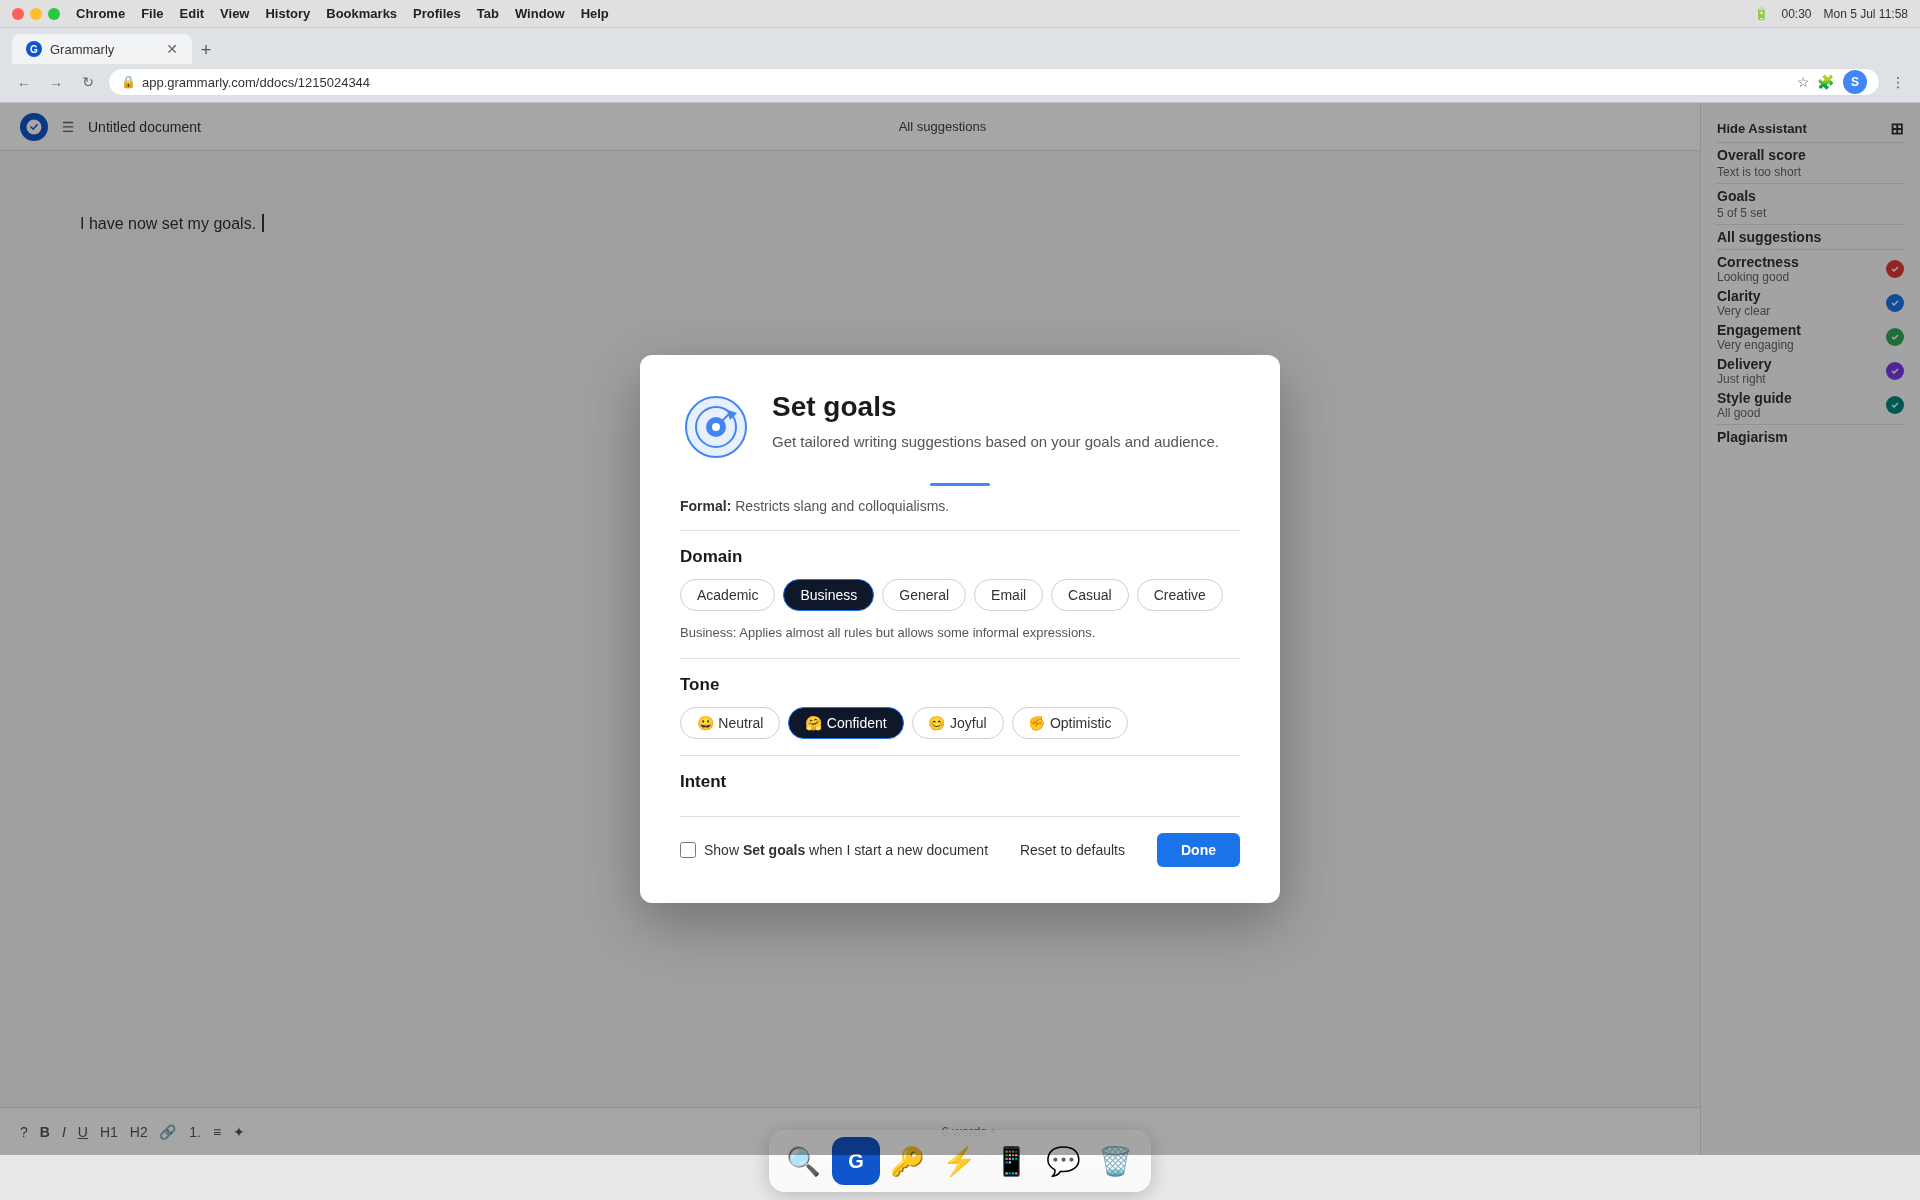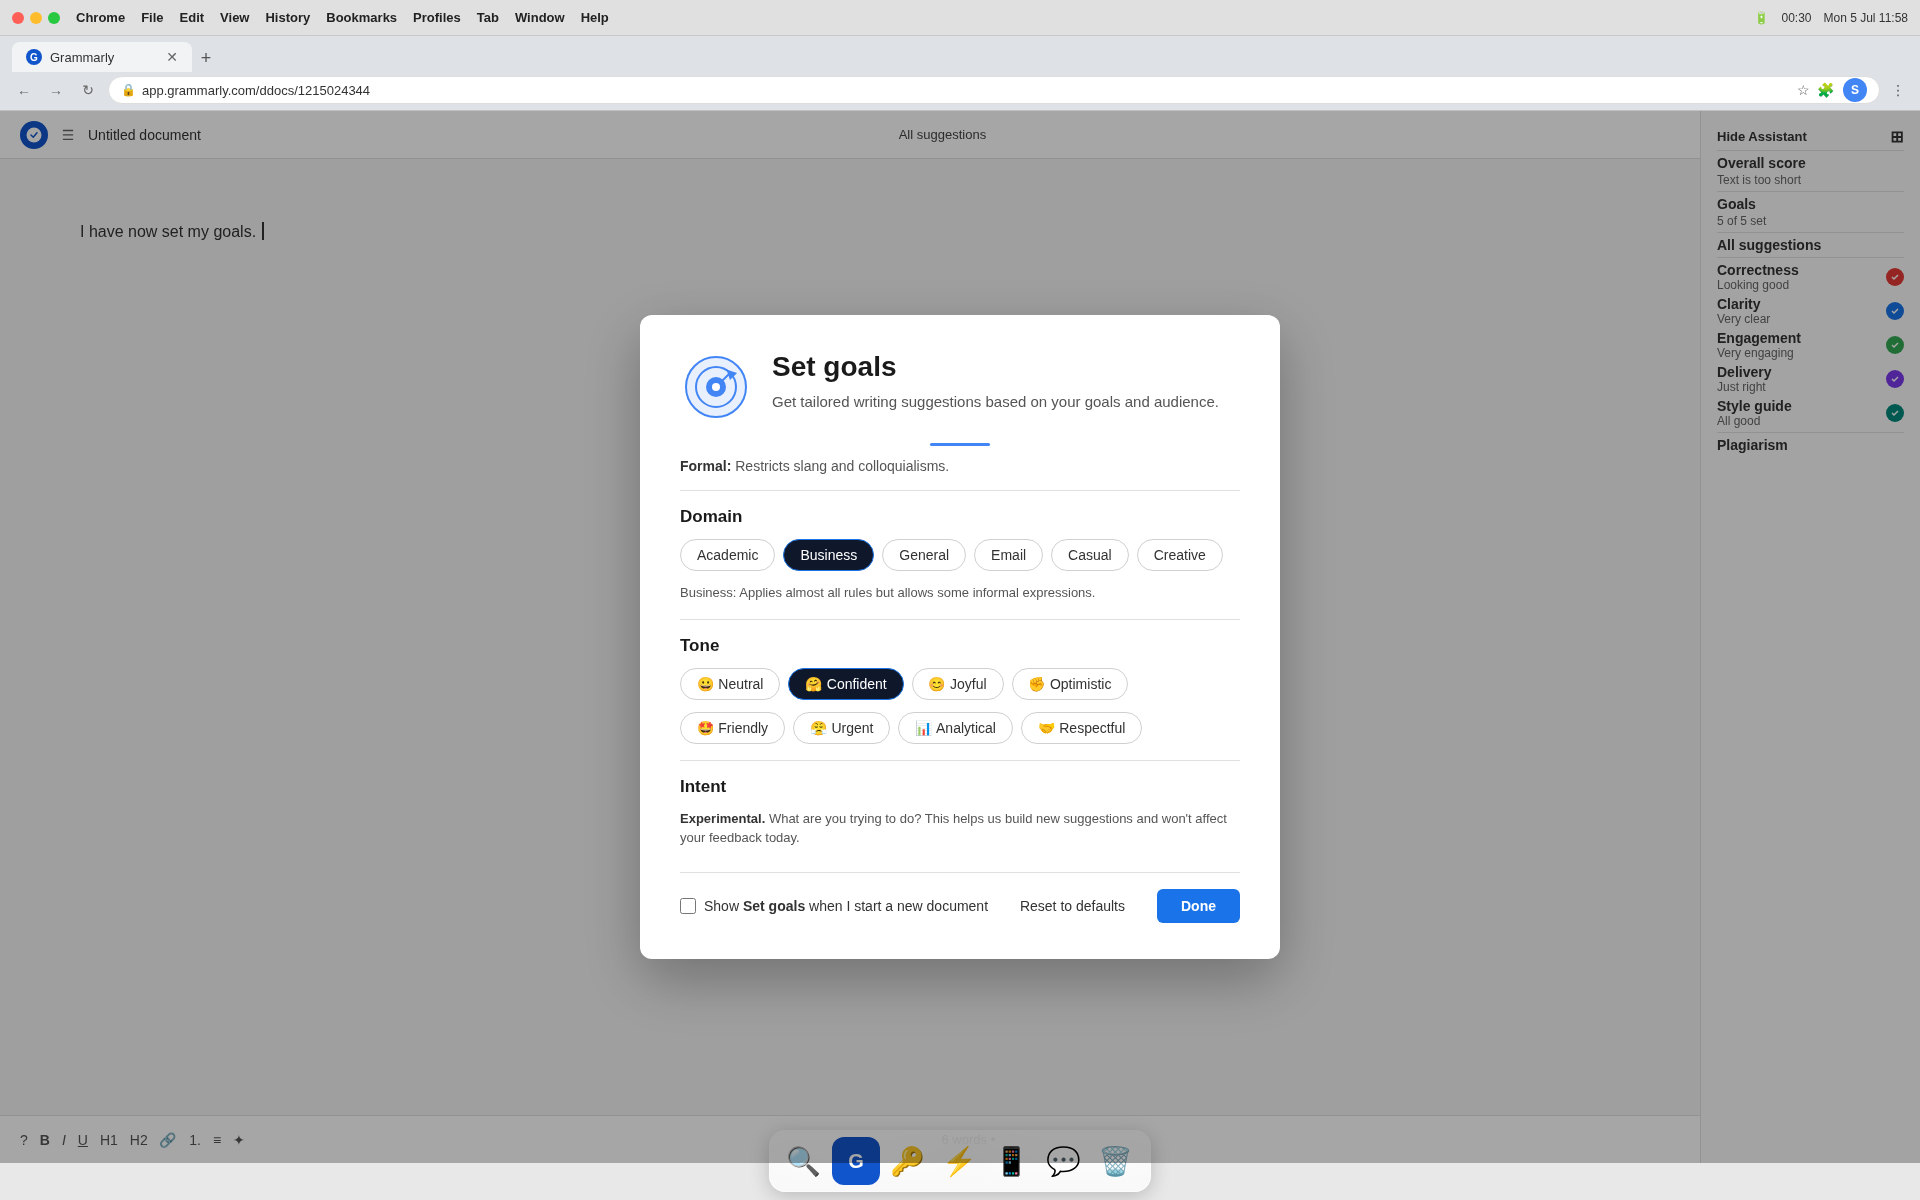--- a/index.html
+++ b/index.html
@@ -7,21 +7,21 @@
       font-family: -apple-system, BlinkMacSystemFont, 'Segoe UI', sans-serif;
       background: #e8e8e8;
       width: 1920px;
       height: 1200px;
       overflow: hidden;
       position: relative;
     }
 
     
     .macos-bar {
-      height: 36px;
+      height: 28px;
       background: #e0e0e0;
       display: flex;
       align-items: center;
       padding: 0 12px;
       gap: 8px;
       border-bottom: 1px solid #c8c8c8;
     }
     .macos-dots { display: flex; gap: 6px; }
     .dot { width: 12px; height: 12px; border-radius: 50%; }
     .dot-red { background: #ff5f57; }
@@ -588,34 +588,24 @@
 
       <hr class="modal-divider">
 
       <div class="section-label">Tone</div>
       <div class="options-row">
         <div class="option-chip">😀 Neutral</div>
         <div class="option-chip selected">🤗 Confident</div>
         <div class="option-chip">😊 Joyful</div>
         <div class="option-chip">✊ Optimistic</div>
       </div>
-      <div class="options-row">
-        <div class="option-chip">🤩 Friendly</div>
-        <div class="option-chip">😤 Urgent</div>
-        <div class="option-chip">📊 Analytical</div>
-        <div class="option-chip">🤝 Respectful</div>
-      </div>
 
       <hr class="modal-divider">
 
       <div class="section-label">Intent</div>
-      <div class="section-note">
-        <strong>Experimental.</strong>
-        <span> What are you trying to do? This helps us build new suggestions and won't affect your feedback today.</span>
-      </div>
 
       <div class="modal-footer">
         <div class="checkbox-row">
           <input type="checkbox" style="">
           <span>Show <strong>Set goals</strong> when I start a new document</span>
         </div>
         <div class="modal-actions">
           <button class="btn-reset">Reset to defaults</button>
           <button class="btn-done">Done</button>
         </div>

